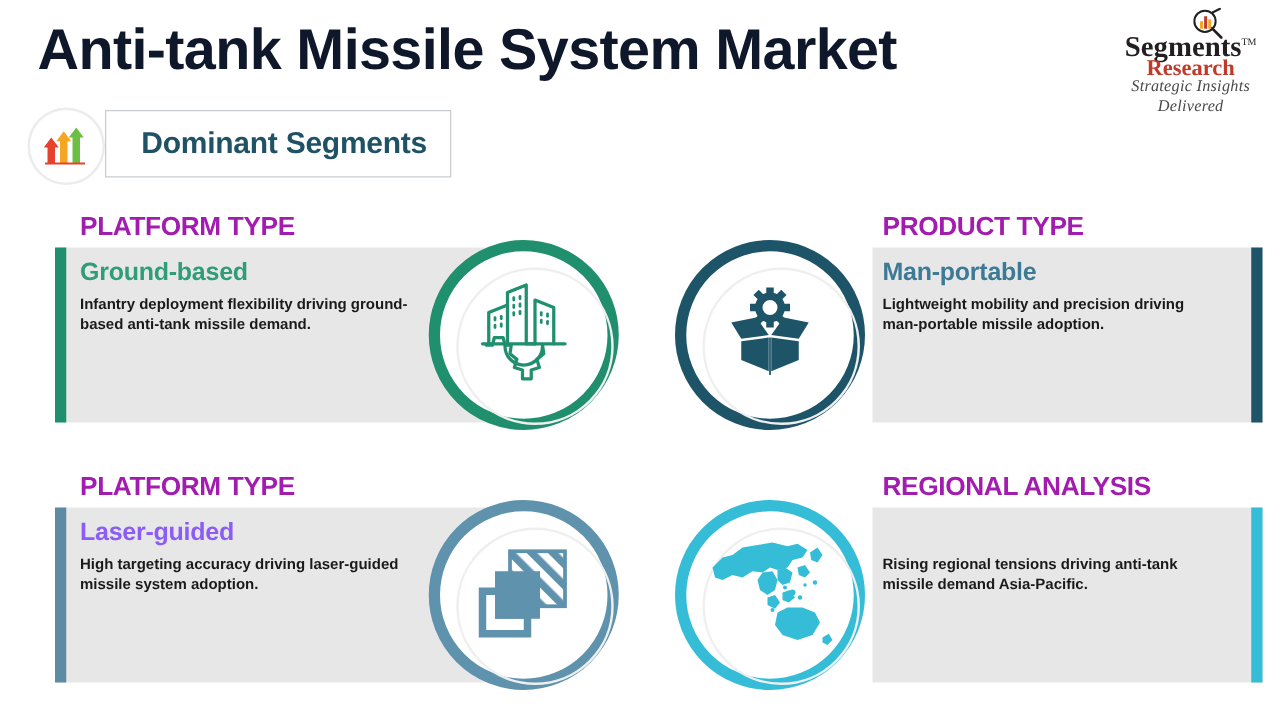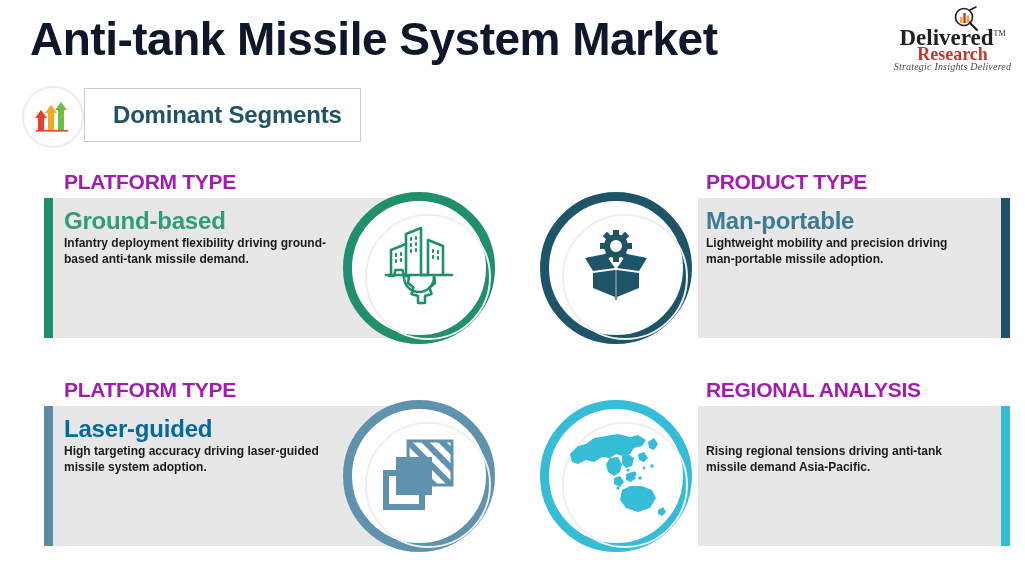--- a/index.html
+++ b/index.html
@@ -68,21 +68,21 @@
     font-weight: bold;
     color: #c0392b;
   }
   .logo-tag {
     position: absolute;
     left: 0;
     top: 55px;
     width: 125px;
     font-family: "Liberation Serif", serif;
     font-style: italic;
-    font-size: 10px;
+    font-size: 13px;
     color: #4a4a4a;
     letter-spacing: 0.2px;
   }
 
   
   .badge-wrap {
     position: absolute;
     left: 22px;
     top: 88px;
     height: 44px;
@@ -158,21 +158,21 @@
     position: absolute;
     top: 28px;
     width: 9px;
     height: 140px;
   }
   .quad.left  .accent { left: 4px; }
   .quad.right .accent { right: 0px; }
 
   .sub {
     position: absolute;
-    font-size: 24px;
+    font-size: 20px;
     font-weight: bold;
     letter-spacing: -0.2px;
     white-space: nowrap;
   }
   .quad.left  .sub { left: 24px; top: 37px; }
   .quad.right .sub { left: 176px; top: 37px; }
 
   .desc {
     position: absolute;
     font-size: 12px;
@@ -221,21 +221,21 @@
   <span class="logo-mark">
     <svg width="26" height="26" viewBox="0 0 26 26">
       <circle cx="11" cy="11" r="8.5" fill="none" stroke="#231f20" stroke-width="1.6"></circle>
       <line x1="16.5" y1="16.5" x2="24" y2="24" stroke="#231f20" stroke-width="2.2" stroke-linecap="round"></line>
       <line x1="17" y1="4" x2="23" y2="1" stroke="#231f20" stroke-width="1.6" stroke-linecap="round"></line>
       <rect x="7" y="11" width="2.4" height="6" fill="#f5a623"></rect>
       <rect x="10.3" y="7" width="2.4" height="10" fill="#c0392b"></rect>
       <rect x="13.6" y="9.5" width="2.4" height="7.5" fill="#f5a623"></rect>
     </svg>
   </span>
-  <div class="logo-word"><span>Delivered</span><span class="logo-tm">TM</span></div>
+  <div class="logo-word"><span>Segments</span><span class="logo-tm">TM</span></div>
   <div class="logo-research">Research</div>
   <div class="logo-tag">Strategic Insights Delivered</div>
 </div>
 
 <div class="badge-wrap">
   <div class="badge-box">
     <span class="badge-text">Dominant Segments</span>
   </div>
   <div class="badge-circle">
     <span>
@@ -318,21 +318,21 @@
         </g>
       </svg>
     </span>
   </div>
 </div>
 
 <div class="quad q3 left">
   <div class="quad-heading">PLATFORM TYPE</div>
   <div class="panel"></div>
   <div class="accent" style="background:#5d8ba3"></div>
-  <div class="sub" style="color:#0369a1">Laser-guided</div>
+  <div class="sub" style="color:#8b5cf6">Laser-guided</div>
   <div class="desc">High targeting accuracy driving laser-guided missile system adoption.</div>
   <div class="medallion" style="border:9px solid #5f92ad">
     <span>
       <svg width="86" height="86" viewBox="0 0 86 86">
         <defs>
           <pattern id="stripes" width="12" height="12" patternTransform="rotate(-45)" patternUnits="userSpaceOnUse">
             <rect width="12" height="12" fill="#ffffff"></rect>
             <rect width="6" height="12" fill="#5f92ad"></rect>
           </pattern>
         </defs>

